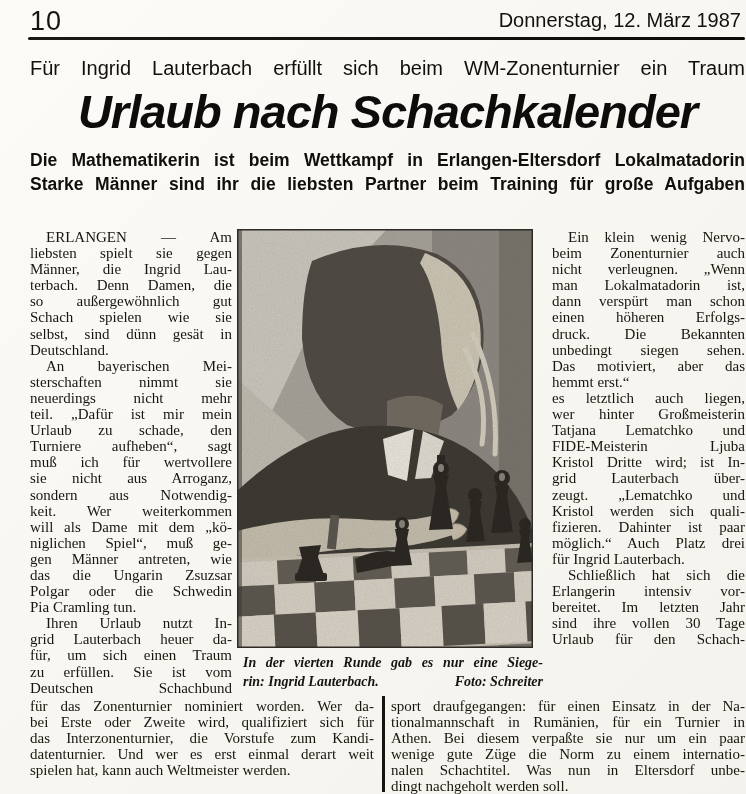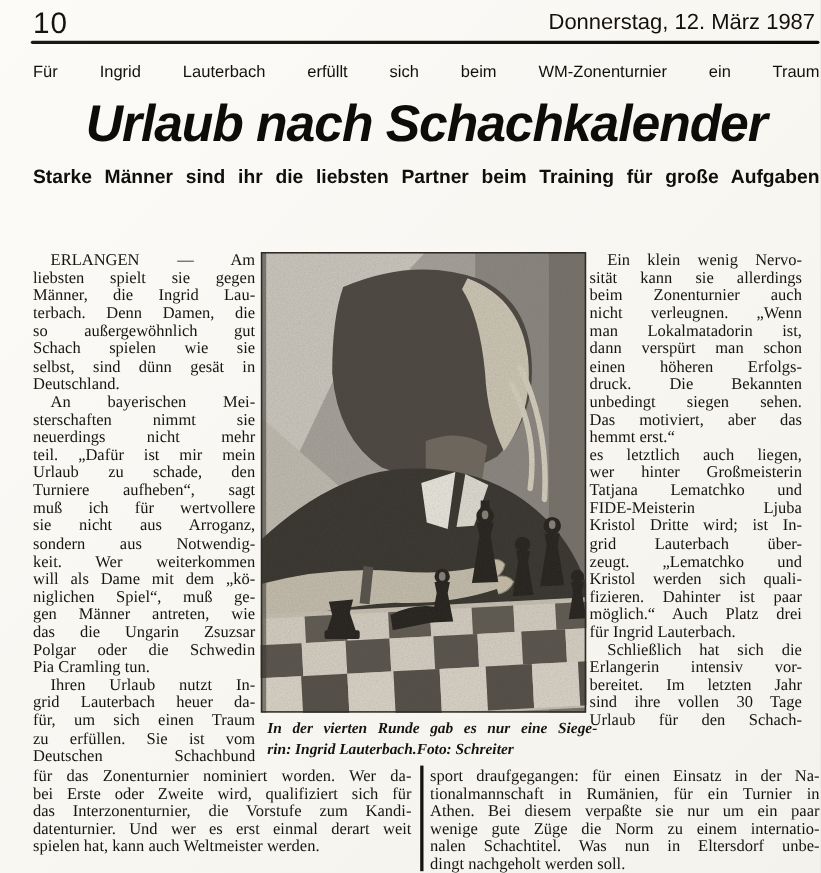--- a/index.html
+++ b/index.html
@@ -10,63 +10,64 @@
     font-family:"Liberation Serif","DejaVu Serif",serif;
     color:#17140f; overflow:hidden;
   }
   .sans { font-family:"Liberation Sans","DejaVu Sans",sans-serif; }
 
   .page-num { position:absolute; left:30px; top:6px; font-size:27px; letter-spacing:1px; color:#161310; }
   .top-rule { position:absolute; left:28px; top:37px; width:717px; height:3px;
               background:linear-gradient(90deg,#1c1914 0%,#14110d 60%,#0c0a08 100%); border-radius:2px; }
   .date { position:absolute; right:5px; top:9px; font-size:20px; color:#14110d; }
 
-  .kicker { position:absolute; left:30px; top:57px; width:715px; font-size:15px; color:#13100c;
+  .kicker { position:absolute; left:30px; top:57px; width:715px; font-size:20px; color:#13100c;
             text-align:justify; text-align-last:justify; white-space:nowrap0; }
   .headline { position:absolute; left:30px; top:84px; width:715px; text-align:center;
               font-size:47px; font-weight:700; font-style:italic; letter-spacing:-1px;
               color:#0d0c0a; white-space:nowrap; }
   .subhead { position:absolute; left:30px; top:148px; width:715px; font-size:17.5px; font-weight:700;
              line-height:24px; color:#110f0b; }
   .jl { text-align:justify; text-align-last:justify; }
 
   .col { position:absolute; top:229px; font-size:15px; line-height:16.1px; color:#18150f; }
   .col-left  { left:30px;  width:202px; }
-  .col-right { left:536px; width:193px; }
+  .col-right { left:552px; width:193px; }
 
   .bline { text-align:justify; text-align-last:justify; }
   .bline.end { text-align-last:left; }
   .bline.ind { text-indent:16px; }
   .bline + .bline { margin-top:0; }
 
   .photo { position:absolute; left:237px; top:229px; width:296px; height:419px; }
   .photo svg { display:block; width:100%; height:100%; }
 
   .caption { position:absolute; left:243px; top:653px; width:300px;
              font-size:14px; line-height:19px; font-weight:700; font-style:italic; color:#161310; }
   .cap1 { text-align:justify; text-align-last:justify; }
-  .cap2 { display:flex; }
+  .cap2 { display:flex; justify-content:space-between; }
 
   .bottom-col { position:absolute; top:699px; font-size:15px; line-height:15.9px; color:#18150f; }
   .bottom-left  { left:30px;  width:344px; }
   .bottom-right { left:391px; width:354px; }
   .v-divider { position:absolute; left:382px; top:696px; width:3px; height:96px; background:#17140f; }
 </style>
 </head>
 <body>
 
 <div id="page">
 
   <div class="page-num sans">10</div>
   <div class="top-rule"></div>
   <div class="date sans">Donnerstag, 12. März 1987</div>
 
   <div class="kicker sans">Für Ingrid Lauterbach erfüllt sich beim WM-Zonenturnier ein Traum</div>
   <div class="headline sans">Urlaub nach Schachkalender</div>
   <div class="subhead sans">
+    <div class="jl">Die Mathematikerin ist beim Wettkampf in Erlangen-Eltersdorf Lokalmatadorin</div>
     <div class="jl">Starke Männer sind ihr die liebsten Partner beim Training für große Aufgaben</div>
   </div>
 
   <div class="col col-left">
       <div class="bline ind">ERLANGEN — Am</div>
       <div class="bline">liebsten spielt sie gegen</div>
       <div class="bline">Männer, die Ingrid Lau-</div>
       <div class="bline">terbach. Denn Damen, die</div>
       <div class="bline">so außergewöhnlich gut</div>
       <div class="bline">Schach spielen wie sie</div>
@@ -190,21 +191,20 @@
   <div class="caption">
     <div class="cap1">In der vierten Runde gab es nur eine Siege-</div>
     <div class="cap2">
       <span>rin: Ingrid Lauterbach.</span>
       <span>Foto: Schreiter</span>
     </div>
   </div>
 
   <div class="col col-right">
       <div class="bline ind">Ein klein wenig Nervo-</div>
-      <div class="bline">sität kann sie allerdings</div>
       <div class="bline">beim Zonenturnier auch</div>
       <div class="bline">nicht verleugnen. „Wenn</div>
       <div class="bline">man Lokalmatadorin ist,</div>
       <div class="bline">dann verspürt man schon</div>
       <div class="bline">einen höheren Erfolgs-</div>
       <div class="bline">druck. Die Bekannten</div>
       <div class="bline">unbedingt siegen sehen.</div>
       <div class="bline">Das motiviert, aber das</div>
       <div class="bline end">hemmt erst.“</div>
       <div class="bline">es letztlich auch liegen,</div>

